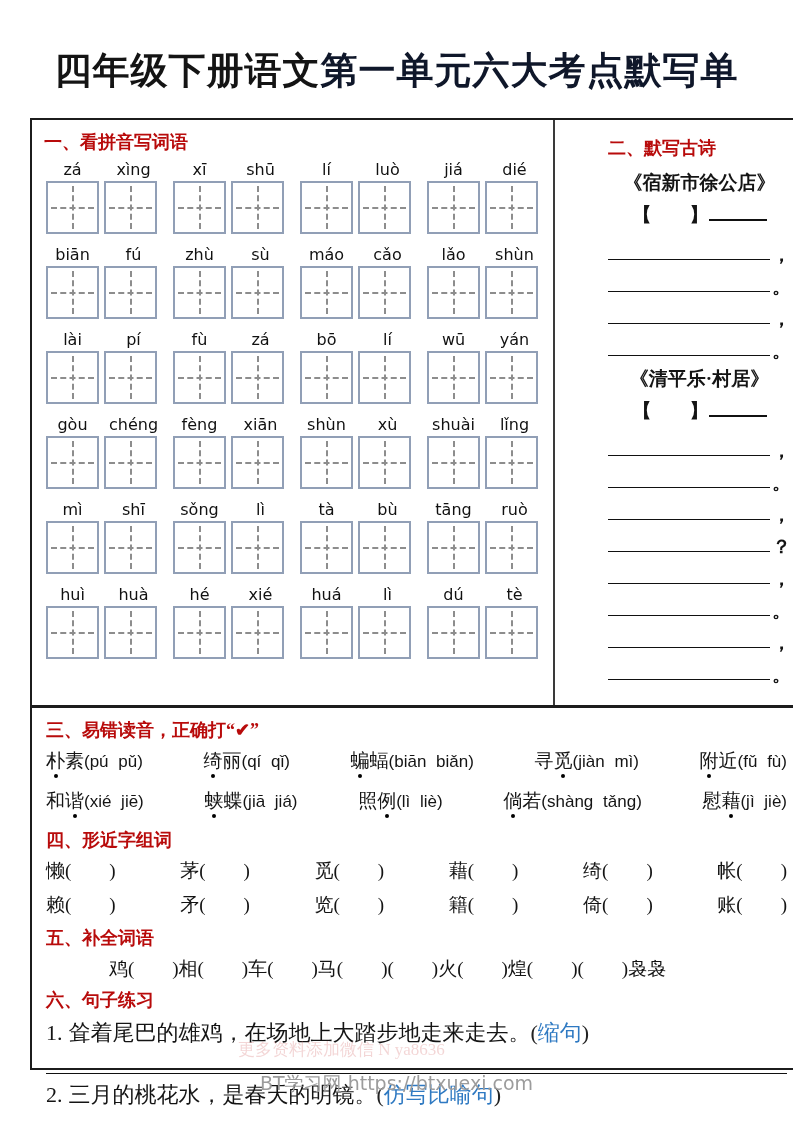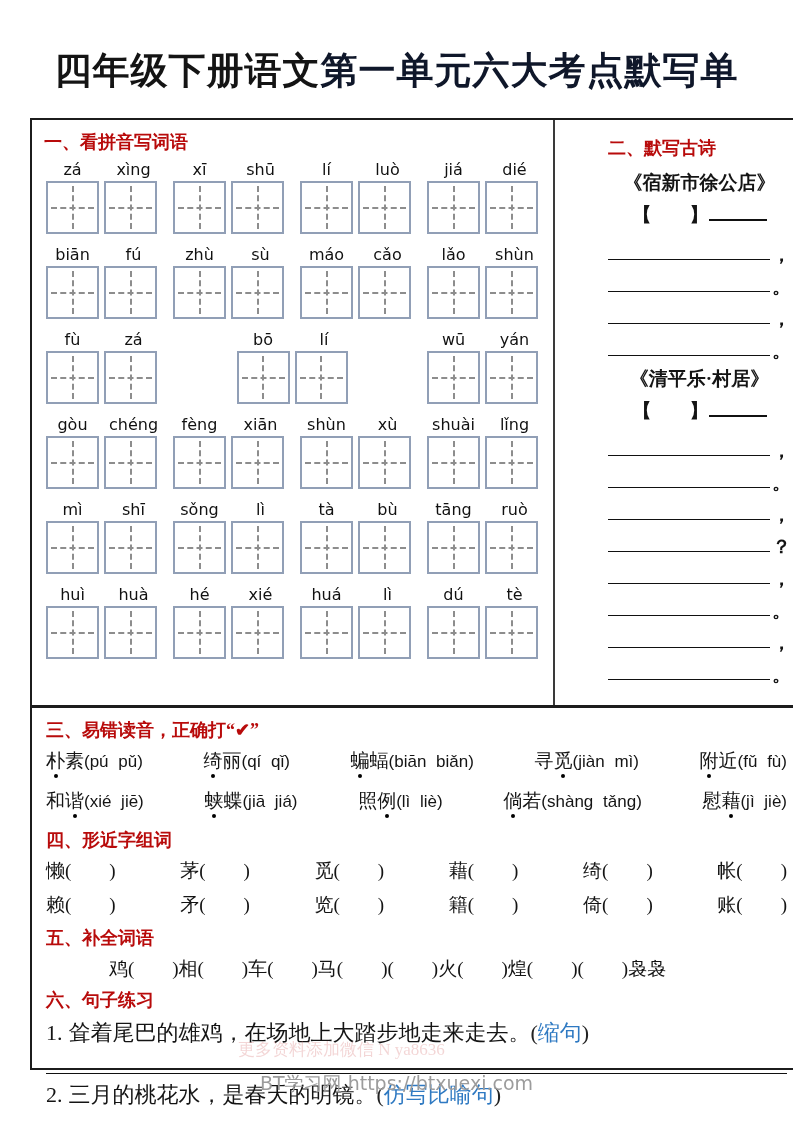--- a/index.html
+++ b/index.html
@@ -187,20 +187,30 @@
                 </div>
                 <div class="pboxes">
                   <div class="gbox"></div>
                   <div class="gbox"></div>
                 </div>
               </div>
             </div>
             <div class="prow">
               <div class="wpair">
                 <div class="plabels">
+                  <div class="plabel">lài</div>
+                  <div class="plabel">pí</div>
+                </div>
+                <div class="pboxes">
+                  <div class="gbox"></div>
+                  <div class="gbox"></div>
+                </div>
+              </div>
+              <div class="wpair">
+                <div class="plabels">
                   <div class="plabel">fù</div>
                   <div class="plabel">zá</div>
                 </div>
                 <div class="pboxes">
                   <div class="gbox"></div>
                   <div class="gbox"></div>
                 </div>
               </div>
               <div class="wpair">
                 <div class="plabels">

